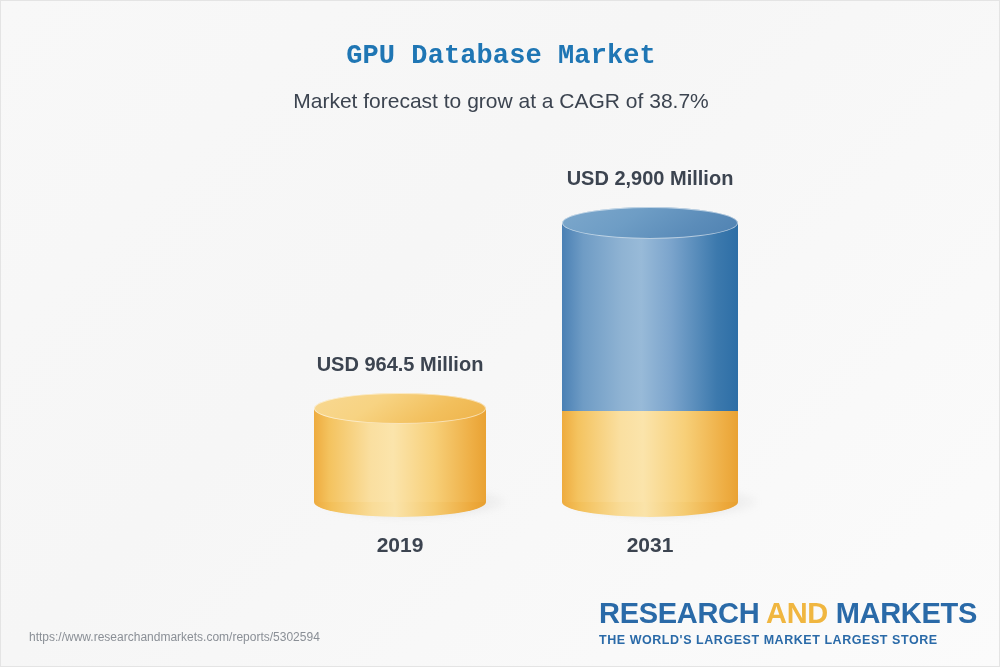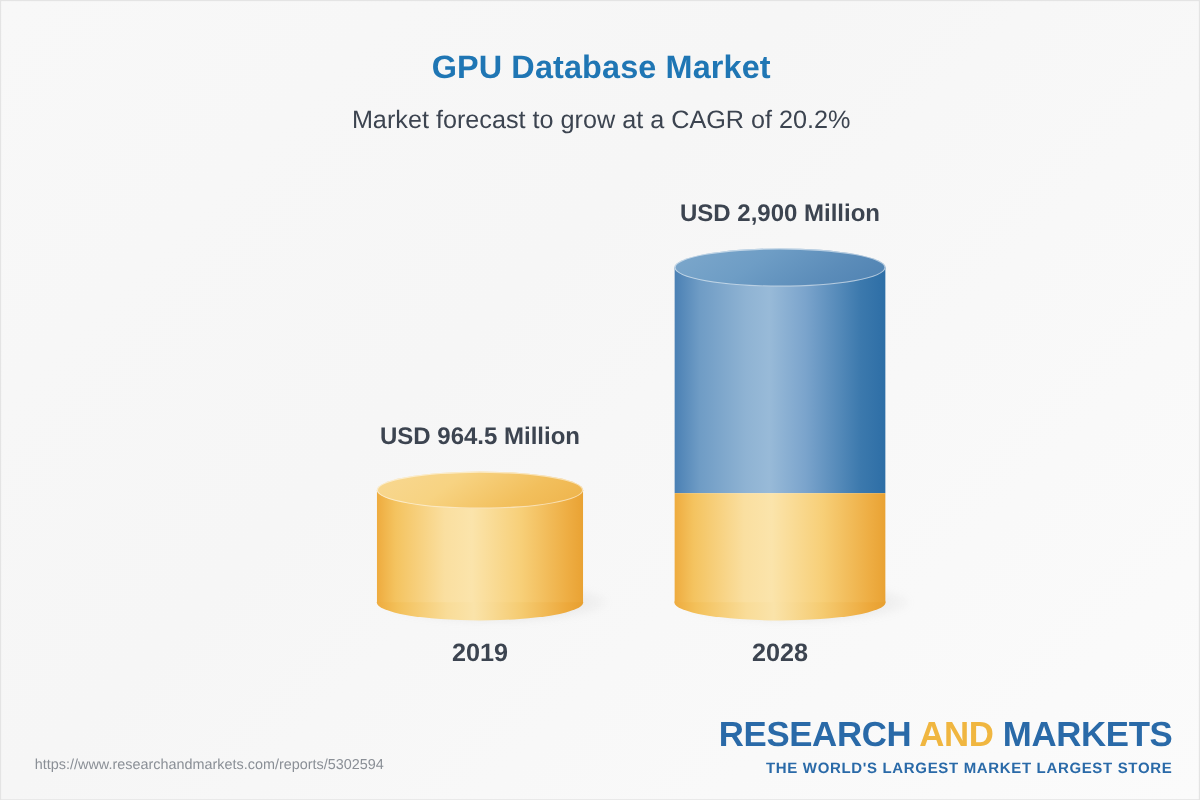--- a/index.html
+++ b/index.html
@@ -27,20 +27,21 @@
   .title {
     position: absolute;
     top: 40px;
     left: 0;
     width: 1000px;
     text-align: center;
     font-size: 27px;
     font-weight: bold;
     color: #1f76b4;
     letter-spacing: 0.1px;
+    font-family: Liberation Mono, monospace;
   }
   .subtitle {
     position: absolute;
     top: 88px;
     left: 0;
     width: 1000px;
     text-align: center;
     font-size: 21px;
     font-weight: normal;
     color: #3c4450;
@@ -150,21 +151,20 @@
     left: 28px;
     bottom: 22px;
     font-size: 12px;
     color: #8a8f96;
     white-space: nowrap;
   }
   .logo {
     position: absolute;
     right: 22px;
     bottom: 20px;
-    text-align: right;
     line-height: 1;
   }
   .logo-main {
     font-size: 29px;
     font-weight: bold;
     color: #2a6aa8;
     letter-spacing: -0.3px;
     white-space: nowrap;
   }
   .logo-and { color: #f0b640; }
@@ -176,21 +176,21 @@
     letter-spacing: 0.55px;
     white-space: nowrap;
   }
 </style>
 </head>
 <body>
 
 <div class="canvas">
 
   <div class="title">GPU Database Market</div>
-  <div class="subtitle">Market forecast to grow at a CAGR of 20.2%</div>
+  <div class="subtitle">Market forecast to grow at a CAGR of 38.7%</div>
 
   <div class="plot">
 
     <div class="bar-group" style="left:0; top:0; width:972px; height:600px;">
 
       <div class="value-label" style="left:205px; top:352px; width:340px;">USD 964.5 Million</div>
 
       <div class="cylinder" style="left:289px; top:392px; width:172px; height:124px;">
         <div class="cyl-shadow" style="left:6px; top:92px; width:186px; height:34px;"></div>
         <div class="cyl-bottom" style="left:0; top:94px; width:172px; height:30px;"></div>
@@ -212,21 +212,21 @@
         <div class="cyl-shadow" style="left:6px; top:278px; width:190px; height:34px;"></div>
         <div class="cyl-bottom" style="left:0; top:280px; width:176px; height:30px;"></div>
         <div class="cyl-body" style="left:0; top:16px; width:176px; height:279px;">
           <div class="seg-blue" style="top:0; height:188px;"></div>
           <div class="seg-yellow" style="top:188px; height:91px;"></div>
         </div>
         <div class="cyl-top blue" style="left:0; top:0; width:176px; height:32px;"></div>
         <div class="cyl-top-rim" style="left:0; top:0; width:176px; height:32px;"></div>
       </div>
 
-      <div class="cat-label" style="left:525px; top:532px; width:200px;">2028</div>
+      <div class="cat-label" style="left:525px; top:532px; width:200px;">2031</div>
     </div>
 
   </div>
 
   <div class="footer-url">https://www.researchandmarkets.com/reports/5302594</div>
 
   <div class="logo">
     <div class="logo-main"><span>RESEARCH </span><span class="logo-and">AND</span><span> MARKETS</span></div>
     <div class="logo-tag">THE WORLD'S LARGEST MARKET LARGEST STORE</div>
   </div>

